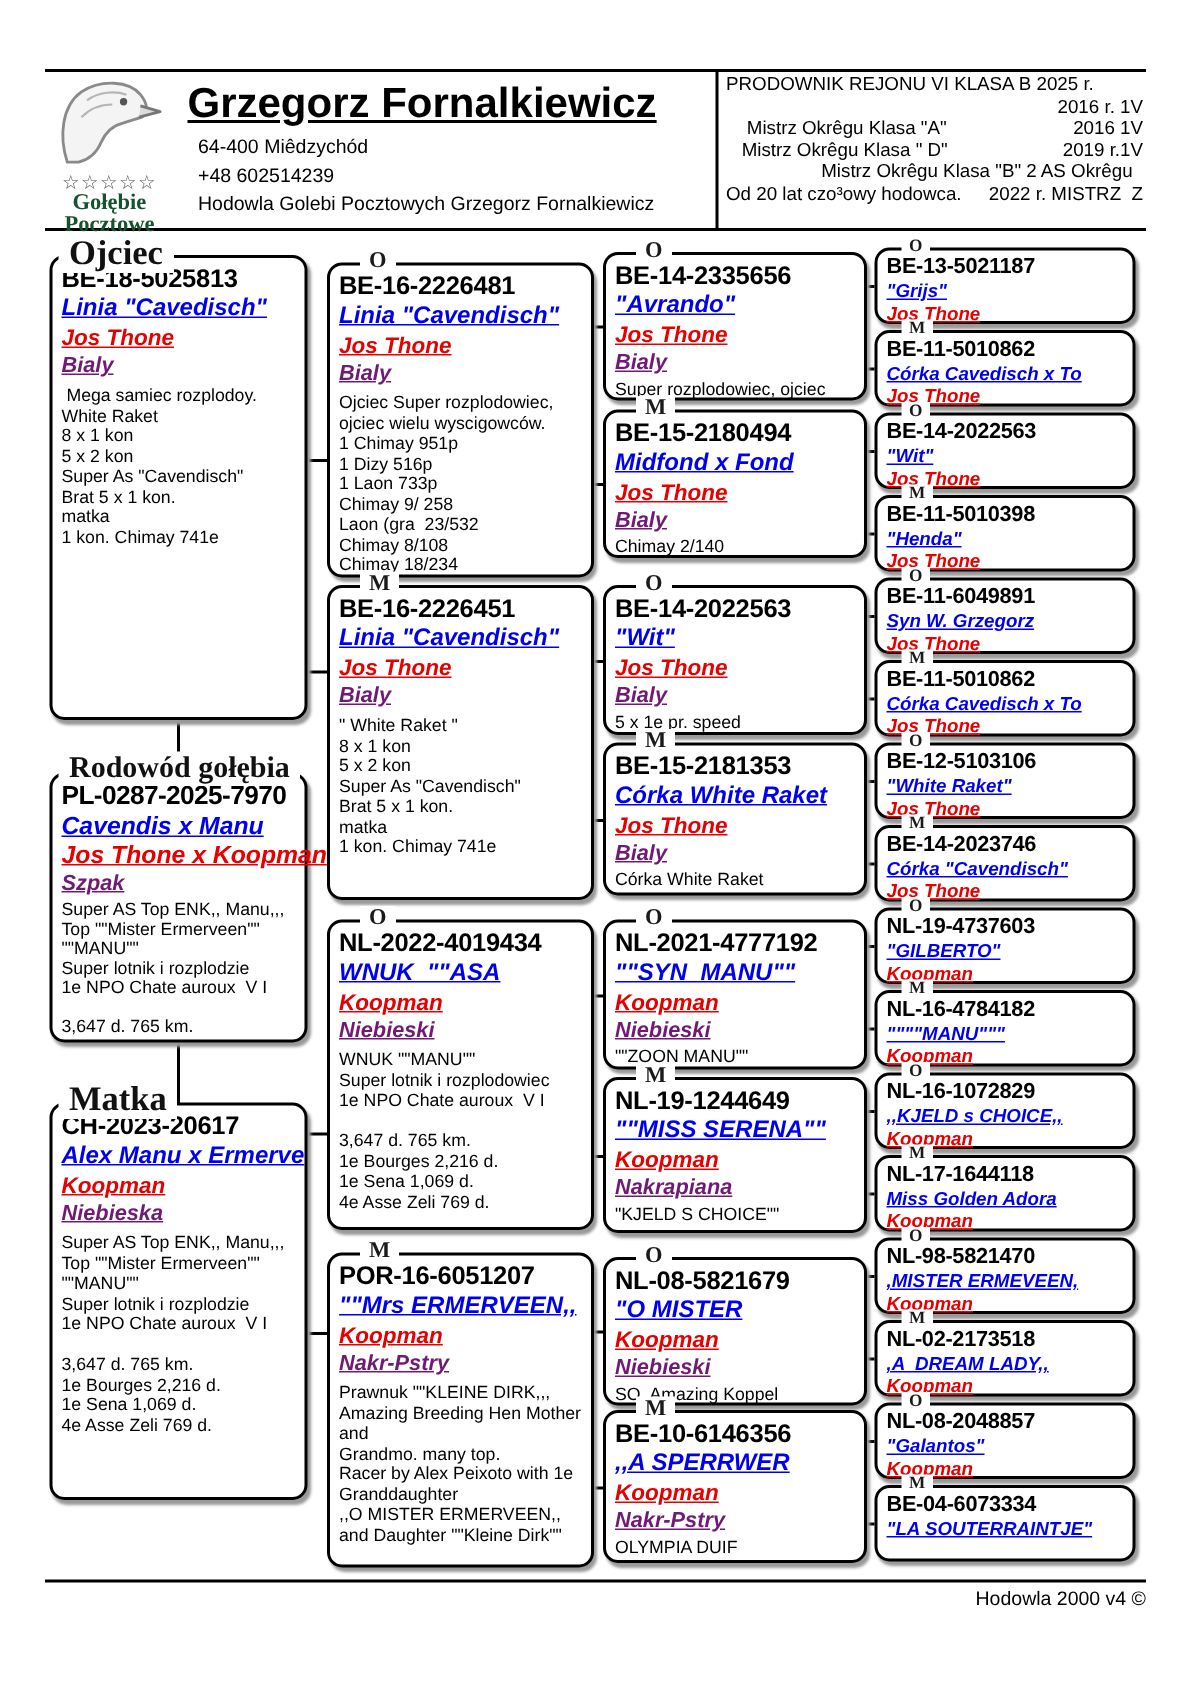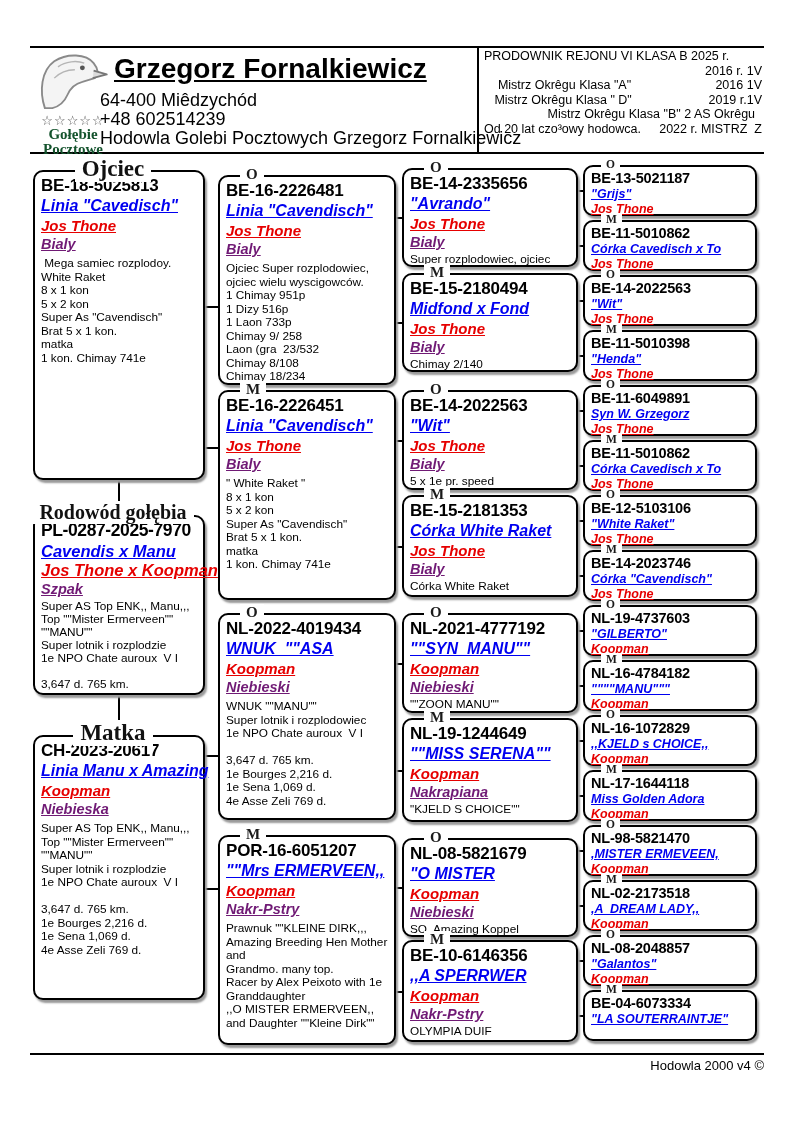--- a/index.html
+++ b/index.html
@@ -2,23 +2,23 @@
 <html><head>
 <meta charset="utf-8">
 <style>
   html,body{margin:0;padding:0;background:#fff}
   .page{position:relative;width:794px;height:1123px;background:#fff;overflow:hidden;
         font-family:"Liberation Sans","DejaVu Sans",sans-serif;color:#000}
   .hline{position:absolute;height:2px;background:#000}
   .vline{position:absolute;width:2px;background:#000}
 
   
-  .owner-name{position:absolute;left:114px;top:53px;font-size:28px;font-weight:bold;
+  .owner-name{position:absolute;left:125px;top:53px;font-size:28px;font-weight:bold;
               text-decoration:underline;letter-spacing:0px;white-space:pre}
-  .owner-line{position:absolute;left:100px;font-size:18px;white-space:pre}
+  .owner-line{position:absolute;left:132px;font-size:13px;white-space:pre}
   .logo-box{position:absolute;left:33px;top:50px;width:80px;text-align:center}
   .logo-stars{font-size:13px;color:#555;letter-spacing:1px;line-height:13px}
   .logo-word{font:bold 15px "Liberation Serif","DejaVu Serif",serif;color:#14532d;line-height:15px}
   .ach{position:absolute;left:484px;top:49px;width:278px;font-size:12.5px;line-height:14.6px}
   .ach-line{display:flex;justify-content:space-between}
   .ach-line span{white-space:pre}
   .ach-line .r{margin-left:auto}
 
   
   .pbox{position:absolute;background:#fff;border:2px solid #000;border-radius:10px;
@@ -33,21 +33,21 @@
           font-size:15px;line-height:19px;white-space:pre}
   .pcolor{color:#701a75;font-style:italic;font-weight:bold;text-decoration:underline;
           font-size:14.5px;line-height:19px;white-space:pre}
   .notes{font-size:11.8px;line-height:13.5px;white-space:pre-wrap;margin-top:3px}
   .main-box .ring{font-size:17.5px;letter-spacing:-0.4px}
   .main-box .name,.main-box .strain{font-size:16.5px}
   .g3 .notes{margin-top:1px;line-height:13px}
   .g4 .ring{font-size:14.5px;line-height:17px}
   .g4 .name{font-size:12.5px;line-height:15px}
   .g4 .strain{font-size:12.5px;line-height:15px}
-  .col-label{position:absolute;left:27px;width:172px;display:flex;justify-content:center;z-index:3}
+  .col-label{position:absolute;left:39px;width:172px;display:flex;z-index:3}
   .col-label span{background:#fff;padding:0 7px;font:bold 23px "Liberation Serif","DejaVu Serif",serif;color:#111}
   .footer-credit{position:absolute;right:30px;top:1058px;font-size:13px}
 </style>
 </head>
 <body>
 
 <div class="page">
 
   <div class="hline" style="left:30px;top:46px;width:734px"></div>
   <div class="vline" style="left:477px;top:46px;height:107px"></div>
@@ -135,21 +135,21 @@
 Top ""Mister Ermerveen""
 ""MANU""
 Super lotnik i rozplodzie
 1e NPO Chate auroux  V I
 
 3,647 d. 765 km.</div>
   </div>
 
   <div class="pbox" style="left:33px;top:735px;width:172px;height:265px">
     <div class="ring">CH-2023-20617</div>
-    <div class="name">Linia Manu x Amazing</div>
+    <div class="name">Alex Manu x Ermerve</div>
     <div class="strain">Koopman</div>
     <div class="pcolor">Niebieska</div>
     <div class="notes">Super AS Top ENK,, Manu,,,
 Top ""Mister Ermerveen""
 ""MANU""
 Super lotnik i rozplodzie
 1e NPO Chate auroux  V I
 
 3,647 d. 765 km.
 1e Bourges 2,216 d.

